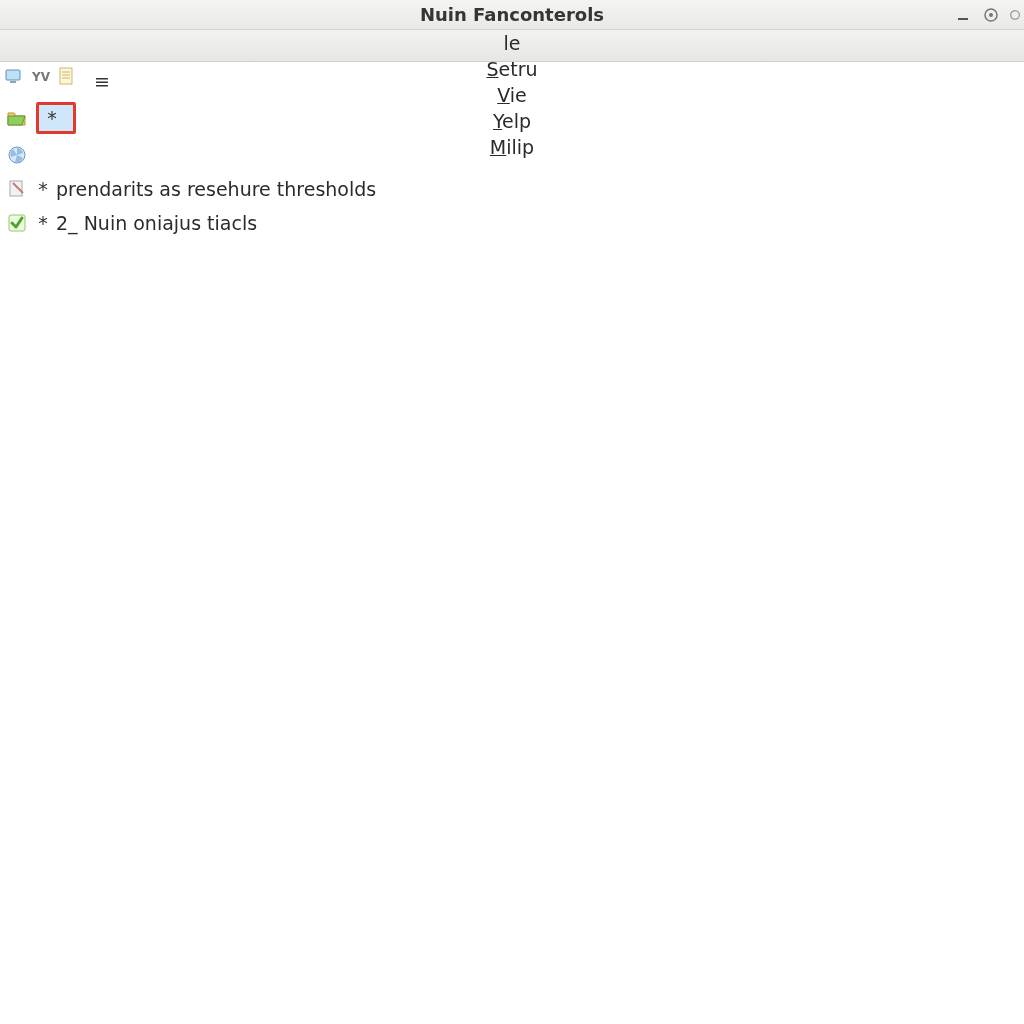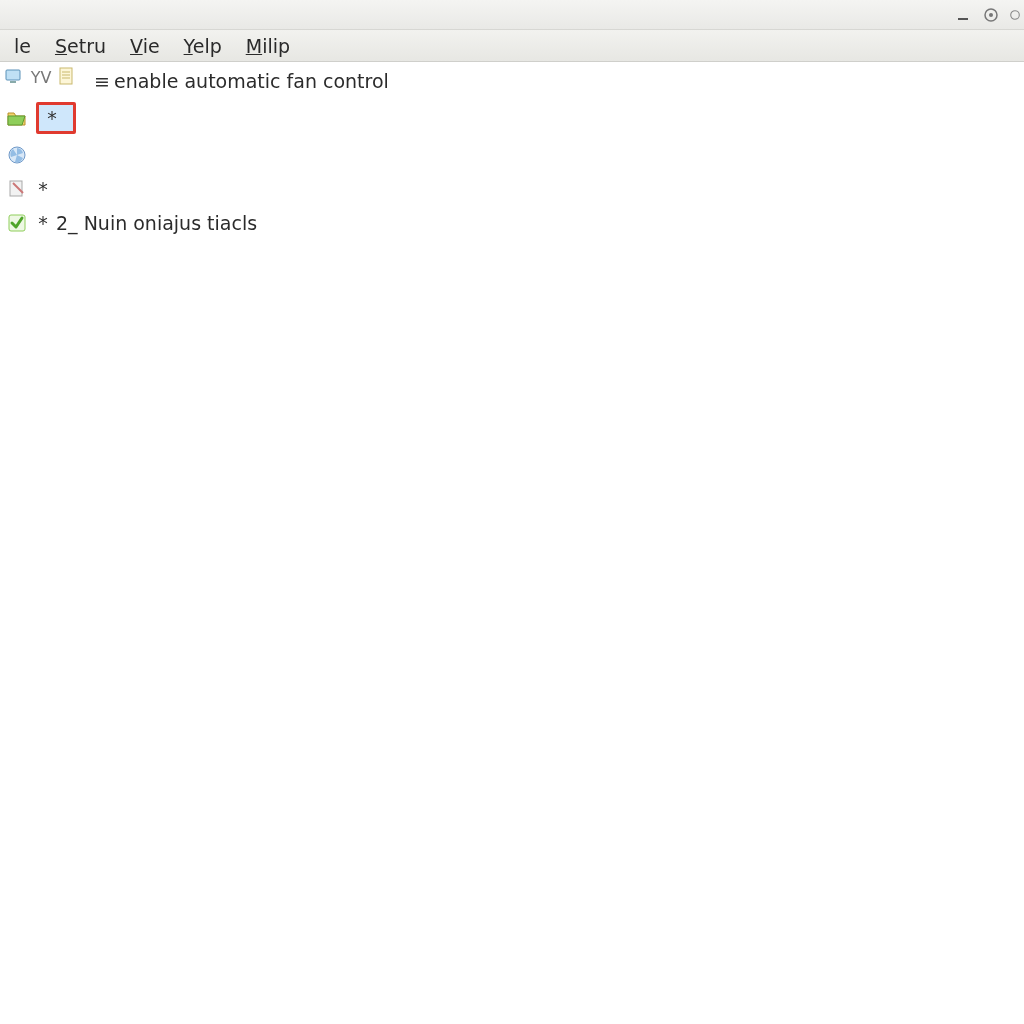--- a/index.html
+++ b/index.html
@@ -47,20 +47,21 @@
   }
   
   .menubar {
     height: 32px;
     background: linear-gradient(#f2f2ef, #e7e7e3);
     border-bottom: 1px solid #cfcfcb;
     display: flex;
     align-items: center;
     padding: 0 2px;
     font-size: 19px;
+    flex-direction: column;
   }
   .menu-item {
     padding: 2px 12px;
     color: #2a2a2a;
     cursor: default;
   }
   .menu-item .ul { text-decoration: underline; }
   
   .toolstrip {
     height: 28px;
@@ -118,20 +119,21 @@
     margin-left: 20px;
     height: 40px;
   }
   
   svg { display: block; }
 </style>
 </head>
 <body>
 
 <div class="titlebar">
+  <div class="title">Nuin Fanconterols</div>
   <div class="controls">
     <div class="win-btn">
       <svg width="14" height="14" viewBox="0 0 14 14">
           <line x1="2" y1="11" x2="12" y2="11" stroke="#555" stroke-width="2"></line>
         </svg>
     </div>
     <div class="win-btn">
       <svg width="16" height="16" viewBox="0 0 16 16">
           <circle cx="8" cy="8" r="6" fill="none" stroke="#777" stroke-width="1.5"></circle>
           <circle cx="8" cy="8" r="2" fill="#777"></circle>
@@ -153,36 +155,35 @@
   <div class="menu-item"><span class="ul">M</span>ilip</div>
 </div>
 
 <div class="toolstrip">
   <span class="tool-icon">
     <svg width="20" height="18" viewBox="0 0 20 18">
         <rect x="1" y="2" width="14" height="10" rx="1" fill="#bfe0f5" stroke="#5a91b8"></rect>
         <rect x="5" y="13" width="6" height="2" fill="#8aa"></rect>
       </svg>
   </span>
-  <span class="tool-icon" style="font-size:16px;color:#777;font-weight:normal;">YV</span>
+  <span class="tool-icon" style="font-size:12px;color:#777;font-weight:bold;">YV</span>
   <span class="tool-icon">
     <svg width="18" height="20" viewBox="0 0 18 20">
         <rect x="2" y="1" width="12" height="16" fill="#fdf6d8" stroke="#c9b96f"></rect>
         <line x1="4" y1="5" x2="12" y2="5" stroke="#c9b96f"></line>
         <line x1="4" y1="8" x2="12" y2="8" stroke="#c9b96f"></line>
         <line x1="4" y1="11" x2="12" y2="11" stroke="#c9b96f"></line>
       </svg>
   </span>
 </div>
 
 <div class="content">
 
   <div class="row first-row">
     <span class="lead">≡</span>
-    <span class="label">enable automatic fan control</span>
   </div>
 
   <div class="row selected">
     <span class="icon-slot" style="margin-left:-20px;">
       <svg width="22" height="20" viewBox="0 0 22 20">
           <path d="M2 5 h6 l2 3 h9 v9 H2 Z" fill="#f4d36b" stroke="#b8902c"></path>
           <path d="M2 8 h17 l-3 9 H2 Z" fill="#8fce5a" stroke="#5e9a33"></path>
         </svg>
     </span>
     <span class="sel-wrap">
@@ -203,20 +204,21 @@
   </div>
 
   <div class="row">
     <span class="icon-slot">
       <svg width="20" height="20" viewBox="0 0 20 20">
           <rect x="3" y="2" width="12" height="15" fill="#f2f2f2" stroke="#a9a9a9"></rect>
           <path d="M6 4 L16 14" stroke="#c77" stroke-width="2"></path>
         </svg>
     </span>
     <span class="lead">*</span>
+    <span class="label">prendarits as resehure thresholds</span>
   </div>
 
   <div class="row">
     <span class="icon-slot">
       <svg width="20" height="20" viewBox="0 0 20 20">
           <rect x="2" y="2" width="16" height="16" rx="2" fill="#eef8e4" stroke="#8fce5a"></rect>
           <path d="M5 10 L9 14 L15 5" fill="none" stroke="#4fa52b" stroke-width="3" stroke-linecap="round" stroke-linejoin="round"></path>
         </svg>
     </span>
     <span class="lead">*</span>

